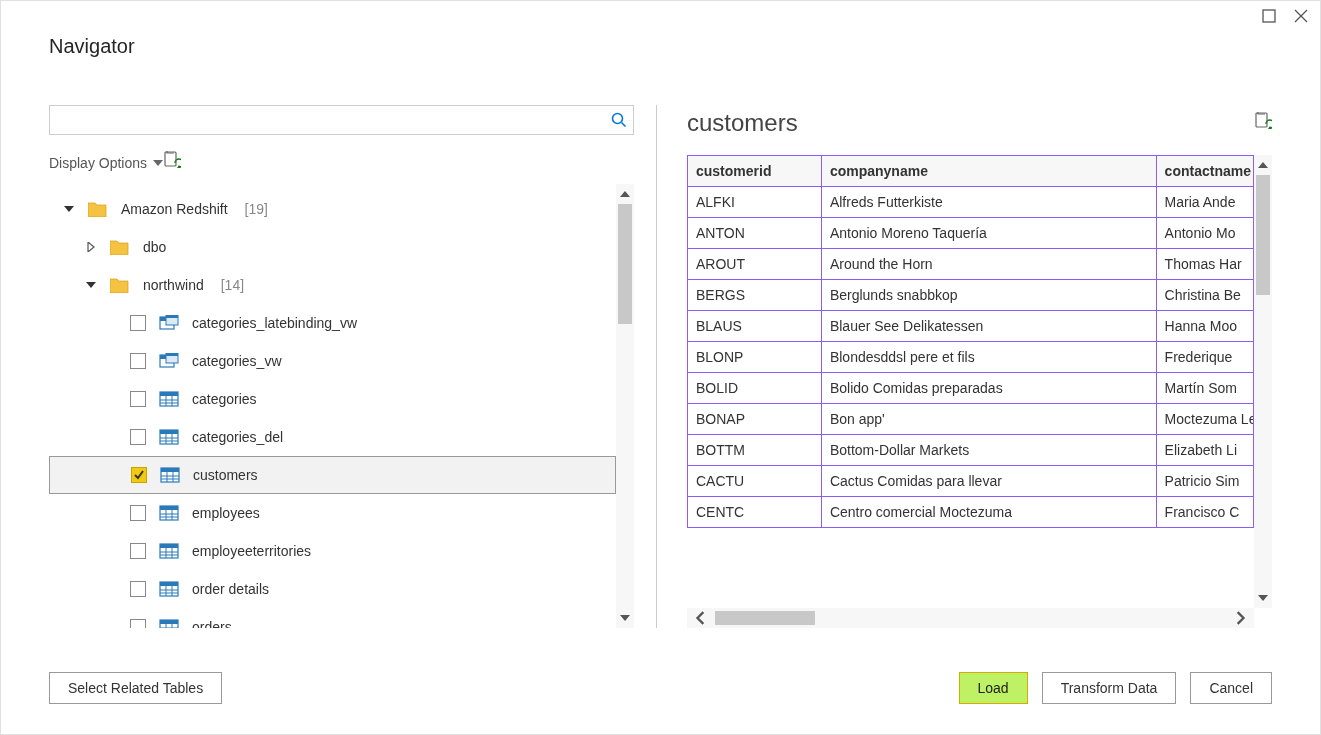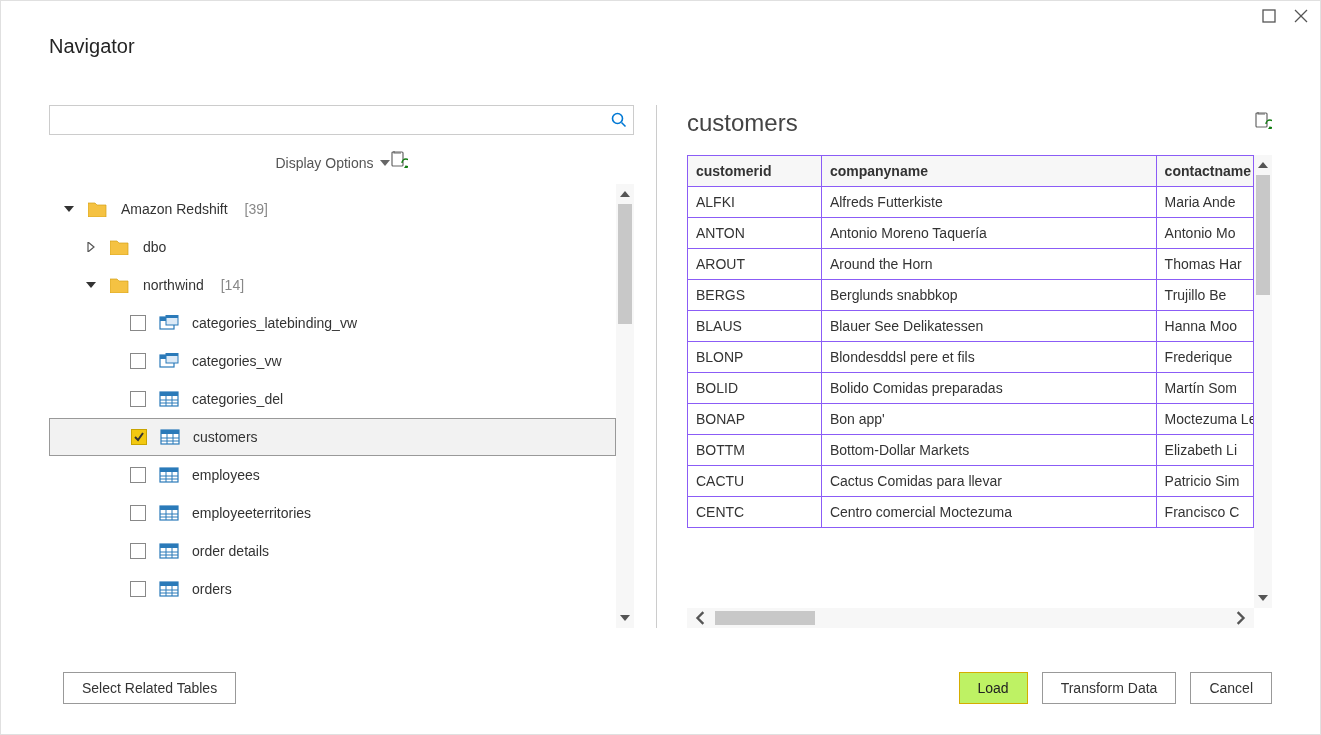--- a/index.html
+++ b/index.html
@@ -64,21 +64,21 @@
     width: 28px;
     display: flex;
     align-items: center;
     justify-content: center;
     color: #0078d4;
   }
   .options-row {
     margin-top: 16px;
     display: flex;
     align-items: center;
-    justify-content: center;
+    justify-content: flex-start;
     color: #555;
   }
   .display-options {
     display: flex;
     align-items: center;
     gap: 6px;
     cursor: pointer;
   }
   .display-options svg { fill: #666; }
   .refresh-left { color: #666; cursor: pointer; }
@@ -355,21 +355,21 @@
             <svg width="10" height="10" viewBox="0 0 10 10">
                 <polygon points="0,2 10,2 5,8"></polygon>
               </svg>
           </span>
           <span class="folder-icon">
             <svg width="20" height="16" viewBox="0 0 20 16">
                 <path d="M0 2 h7 l2 2 h9 v12 h-18 z" fill="#f5c242" stroke="#d4a017" stroke-width="0.7"></path>
               </svg>
           </span>
           <span class="item-label">Amazon Redshift</span>
-          <span class="item-count">[39]</span>
+          <span class="item-count">[19]</span>
         </div>
 
         <div class="tree-item indent-2">
           <span class="caret">
             <svg width="10" height="10" viewBox="0 0 10 10">
                 <polygon points="2,0 8,5 2,10" fill="none" stroke="#555" stroke-width="1.2"></polygon>
               </svg>
           </span>
           <span class="folder-icon">
             <svg width="20" height="16" viewBox="0 0 20 16">
@@ -427,20 +427,35 @@
               <span class="table-icon">
                 <svg width="20" height="16" viewBox="0 0 20 16">
                   <rect x="1" y="1" width="18" height="14" fill="#fff" stroke="#2a7ab9" stroke-width="1.2"></rect>
                   <rect x="1" y="1" width="18" height="4" fill="#2a7ab9"></rect>
                   <line x1="1" y1="9" x2="19" y2="9" stroke="#2a7ab9" stroke-width="1"></line>
                   <line x1="1" y1="12" x2="19" y2="12" stroke="#2a7ab9" stroke-width="1"></line>
                   <line x1="7" y1="5" x2="7" y2="15" stroke="#2a7ab9" stroke-width="1"></line>
                   <line x1="13" y1="5" x2="13" y2="15" stroke="#2a7ab9" stroke-width="1"></line>
                 </svg>
               </span>
+              <span class="item-label">categories</span>
+            </div>
+            <div class="tree-item indent-3">
+              <span class="spacer-caret"></span>
+              <span class="cb"></span>
+              <span class="table-icon">
+                <svg width="20" height="16" viewBox="0 0 20 16">
+                  <rect x="1" y="1" width="18" height="14" fill="#fff" stroke="#2a7ab9" stroke-width="1.2"></rect>
+                  <rect x="1" y="1" width="18" height="4" fill="#2a7ab9"></rect>
+                  <line x1="1" y1="9" x2="19" y2="9" stroke="#2a7ab9" stroke-width="1"></line>
+                  <line x1="1" y1="12" x2="19" y2="12" stroke="#2a7ab9" stroke-width="1"></line>
+                  <line x1="7" y1="5" x2="7" y2="15" stroke="#2a7ab9" stroke-width="1"></line>
+                  <line x1="13" y1="5" x2="13" y2="15" stroke="#2a7ab9" stroke-width="1"></line>
+                </svg>
+              </span>
               <span class="item-label">categories_del</span>
             </div>
             <div class="tree-item indent-3 selected">
               <span class="spacer-caret"></span>
               <span class="cb checked">
                 <svg width="12" height="12" viewBox="0 0 12 12">
                   <polyline points="2,6 5,9 10,2" fill="none" stroke-width="2"></polyline>
                 </svg>
               </span>
               <span class="table-icon">
@@ -572,21 +587,21 @@
                 <td class="col-2">Antonio Mo</td>
               </tr>
               <tr>
                 <td class="col-0">AROUT</td>
                 <td class="col-1">Around the Horn</td>
                 <td class="col-2">Thomas Har</td>
               </tr>
               <tr>
                 <td class="col-0">BERGS</td>
                 <td class="col-1">Berglunds snabbkop</td>
-                <td class="col-2">Trujillo Be</td>
+                <td class="col-2">Christina Be</td>
               </tr>
               <tr>
                 <td class="col-0">BLAUS</td>
                 <td class="col-1">Blauer See Delikatessen</td>
                 <td class="col-2">Hanna Moo</td>
               </tr>
               <tr>
                 <td class="col-0">BLONP</td>
                 <td class="col-1">Blondesddsl pere et fils</td>
                 <td class="col-2">Frederique</td>
@@ -648,18 +663,18 @@
       <div class="arrow-right">
         <svg width="14" height="14" viewBox="0 0 12 12">
             <polyline points="4,1 9,6 4,11" fill="none" stroke="#555" stroke-width="2"></polyline>
           </svg>
       </div>
     </div>
   </div>
 </div>
 
 <div class="footer">
-  <button class="btn" style="margin-left:14px">Select Related Tables</button>
+  <button class="btn" style="margin-left:0">Select Related Tables</button>
   <span class="spacer"></span>
   <button class="btn primary">Load</button>
   <button class="btn">Transform Data</button>
   <button class="btn">Cancel</button>
 </div>
 
 </body></html>

